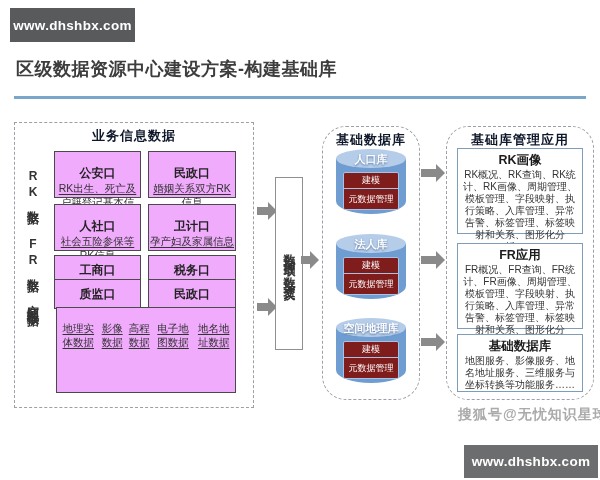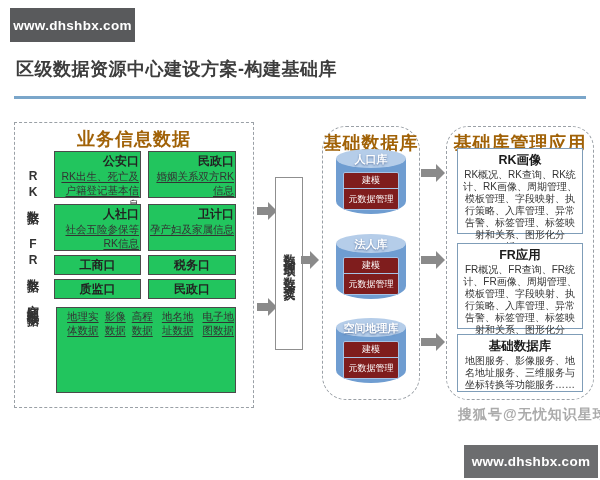--- a/index.html
+++ b/index.html
@@ -22,34 +22,34 @@
     letter-spacing:.5px;white-space:nowrap;
   }
   .title-rule{position:absolute;left:14px;top:96px;width:572px;height:3px;background:#7aa6ca;}
   
   .panel{position:absolute;border:1.6px dashed #9aa0a6;background:transparent;}
   .left-panel{left:14px;top:122px;width:238px;height:284px;}
   .db-panel{left:322px;top:126px;width:96px;height:272px;border-radius:24px;}
   .app-panel{left:446px;top:126px;width:146px;height:272px;border-radius:22px;}
   .panel-title{
     position:absolute;top:4px;left:0;right:0;text-align:center;
-    color:#a16207;font-weight:bold;font-size:18px;letter-spacing:1px;white-space:nowrap;
+    color:#0f172a;font-weight:bold;font-size:13px;letter-spacing:1px;white-space:nowrap;
   }
   
   .vlabel{
     position:absolute;left:7px;width:22px;text-align:center;
     writing-mode:vertical-rl;text-orientation:upright;
     font-weight:bold;font-size:12px;color:#333;letter-spacing:2px;line-height:22px;
   }
   .vl-rk{top:46px;}
   .vl-fr{top:114px;}
   .vl-sp{top:172px;}
   .lbox{
-    position:absolute;background:#22c55e;border:1.2px solid #4a4a4a;
-    text-align:right;box-sizing:border-box;padding:2px 1px;
+    position:absolute;background:#f0abfc;border:1.2px solid #4a4a4a;
+    text-align:center;box-sizing:border-box;padding:14px 1px;
   }
   .lbox .bt{font-size:12px;font-weight:bold;color:#222;line-height:15px;}
   .lbox .bd{
     font-size:10.5px;color:#333;line-height:14px;
     text-decoration:underline;text-underline-offset:2px;
   }
   .lbox-s{display:flex;align-items:center;justify-content:center;}
   .spatial-lines{display:flex;justify-content:center;height:100%;}
   .spatial-lines .bd{line-height:13.5px;}
   
@@ -147,22 +147,22 @@
   </div>
   <div class="lbox lbox-s" style="left:133px;top:156px;width:88px;height:20px;">
     <div class="bt">民政口</div>
   </div>
 
   <div class="lbox" style="left:41px;top:184px;width:180px;height:86px;">
     <div class="spatial-lines">
       <div class="bd">地理实体数据</div>
       <div class="bd">影像数据</div>
       <div class="bd">高程数据</div>
+      <div class="bd">电子地图数据</div>
       <div class="bd">地名地址数据</div>
-      <div class="bd">电子地图数据</div>
     </div>
   </div>
 </div>
 
 <div class="arrow" style="left:257px;top:207px;width:11px;"></div>
 <div class="arrow" style="left:257px;top:303px;width:11px;"></div>
 <div class="mid-box">
   <span>数据抽取/数据交换</span>
 </div>
 <div class="arrow" style="left:301px;top:256px;width:9px;"></div>

